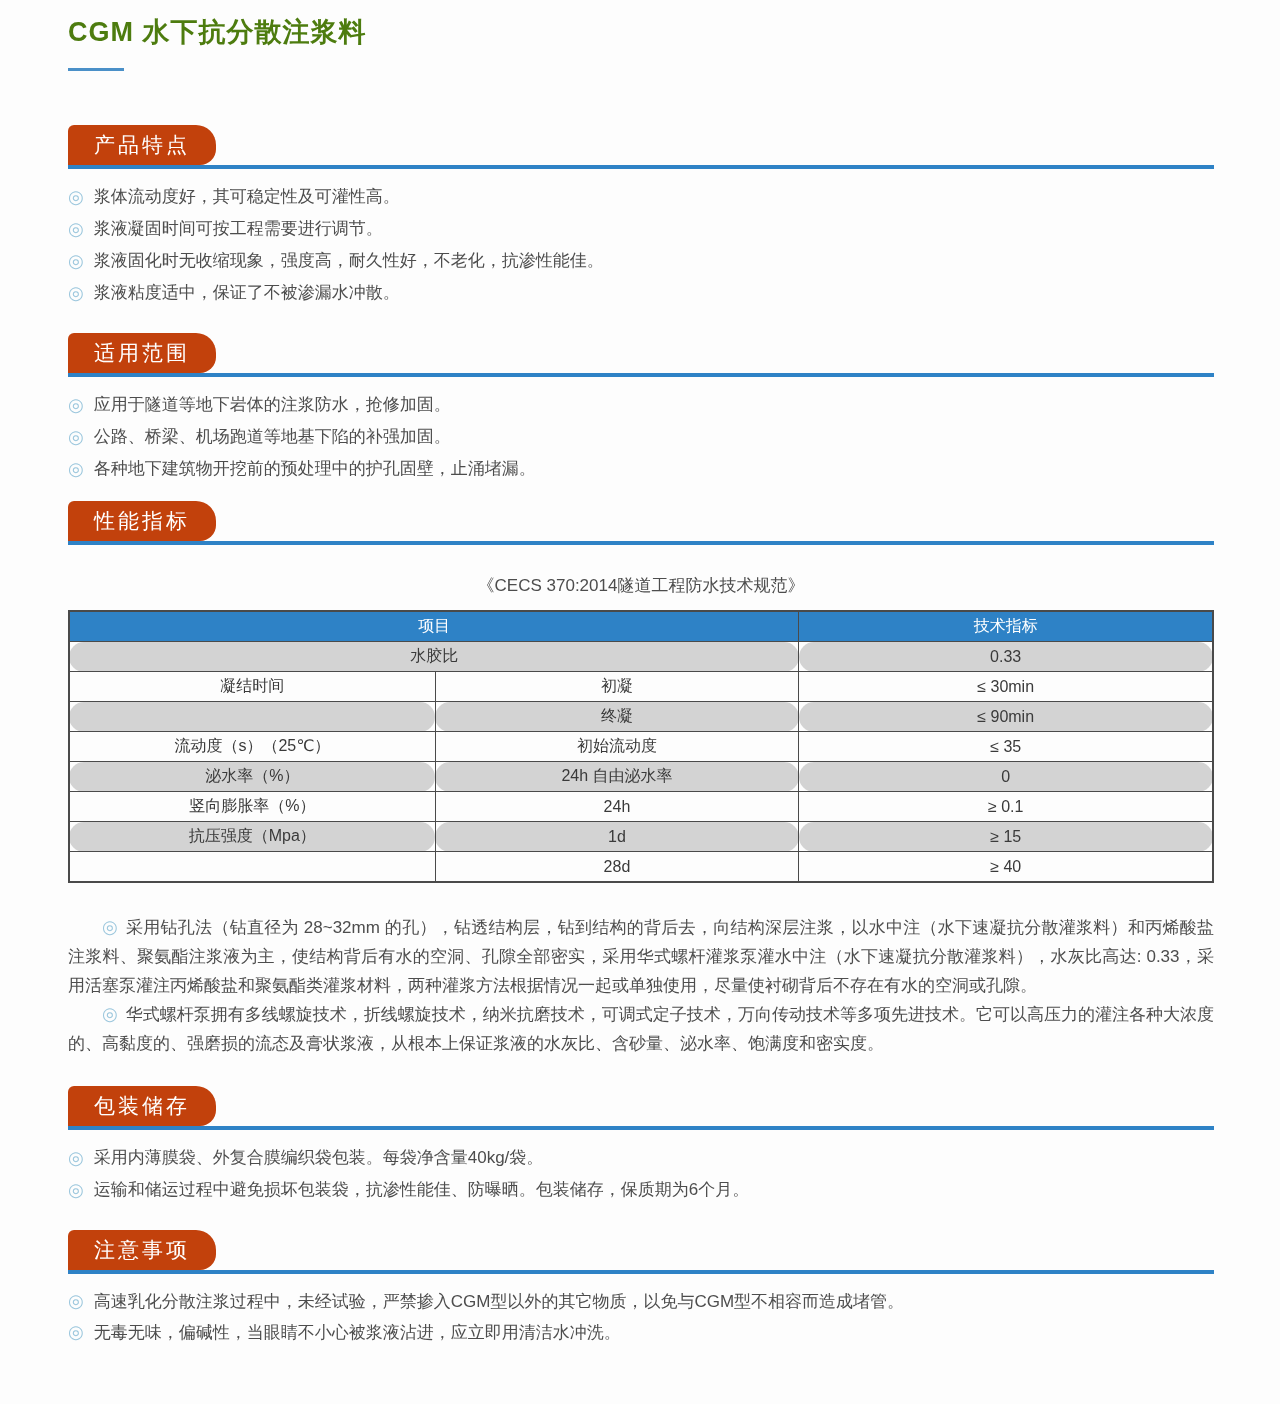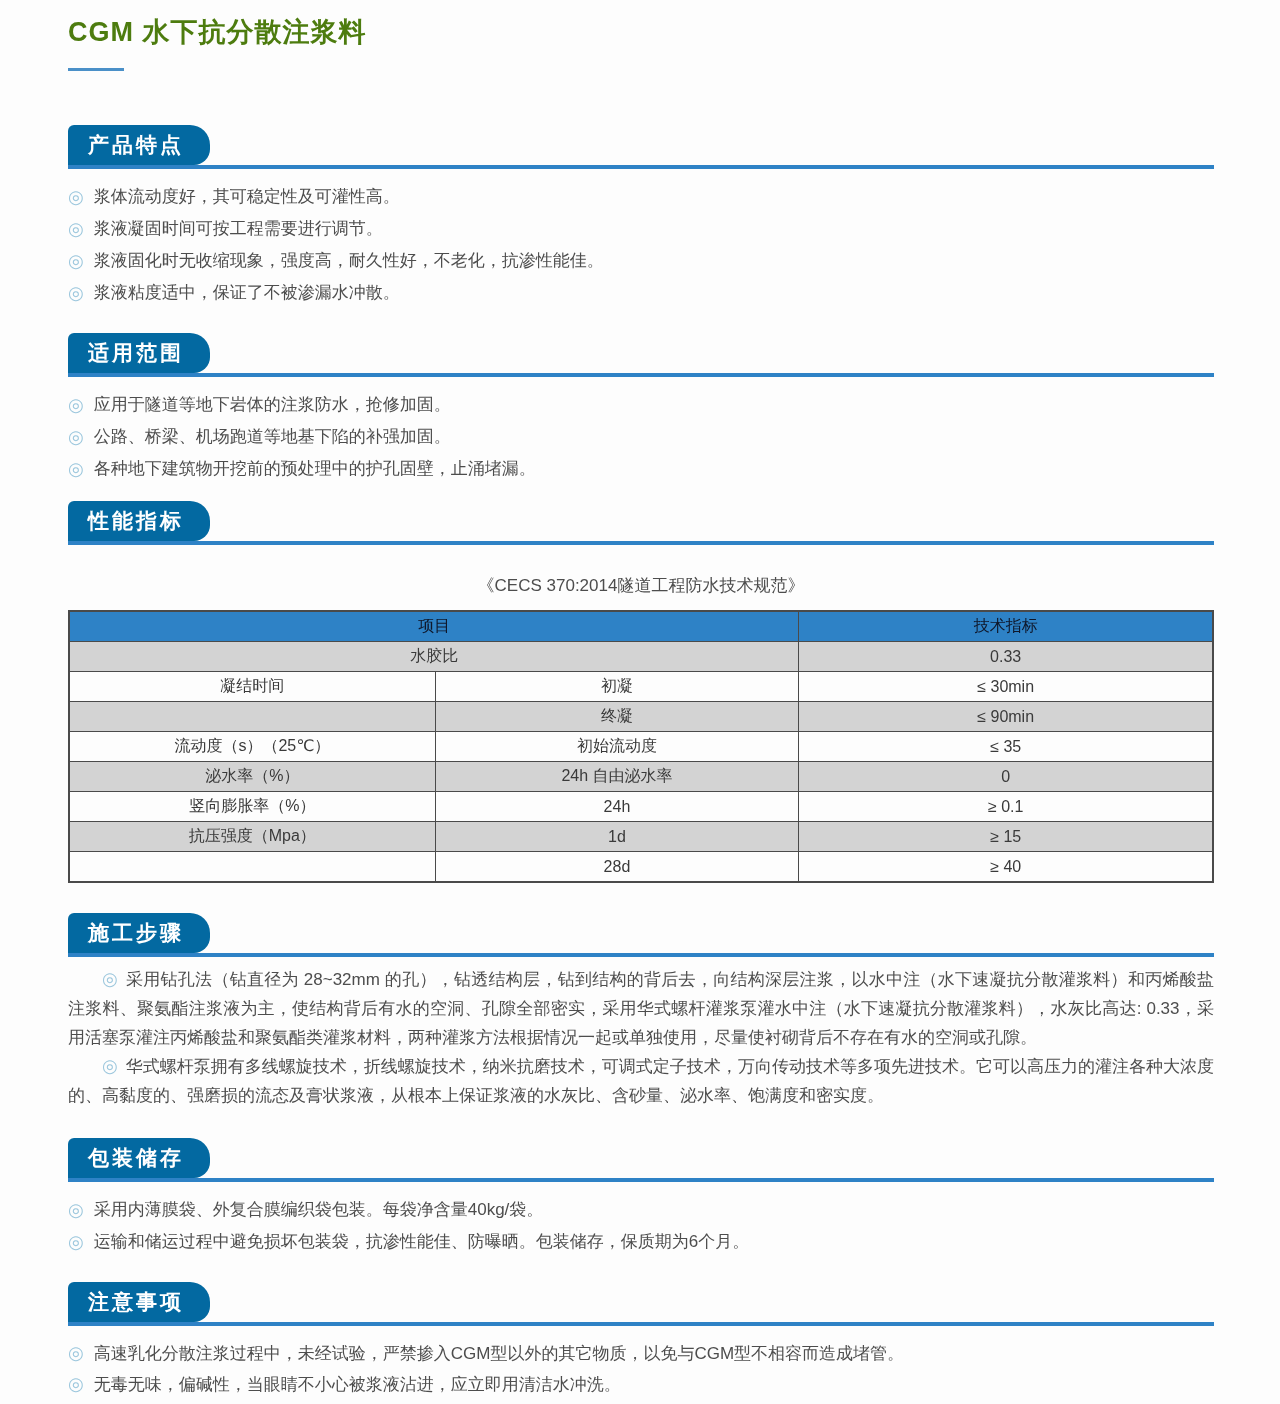--- a/index.html
+++ b/index.html
@@ -21,23 +21,23 @@
   
   .section{margin-top:28px;}
   .sec-1{margin-top:54px;}
   .sec-2{margin-top:24px;}
   .sec-3{margin-top:16px;}
   .sec-4{margin-top:30px;}
   .sec-5{margin-top:28px;}
   .sec-6{margin-top:24px;}
   .section-header{border-bottom:4px solid #2e82c6;line-height:0;}
   .badge{
-    display:inline-block;background:#0369a1;color:#ffffff;
-    font-size:21px;font-weight:bold;letter-spacing:3px;
-    line-height:26px;padding:7px 26px 7px 20px;
+    display:inline-block;background:#c2410c;color:#ffffff;
+    font-size:21px;font-weight:normal;letter-spacing:3px;
+    line-height:26px;padding:7px 26px 7px 26px;
     border-radius:6px 20px 16px 0;
     vertical-align:bottom;
   }
 
   
   .bullet-list{margin-top:12px;}
   .bullet-row{display:flex;align-items:flex-start;line-height:32px;font-size:17px;color:#4d4d4d;}
   .bullet-icon{color:#9cc7dd;font-size:18px;margin-right:10px;flex:0 0 auto;}
 
   
@@ -46,22 +46,22 @@
 
   
   table.perf{
     width:100%;margin-top:10px;border-collapse:collapse;table-layout:fixed;
     border:2px solid #4a4a4a;
   }
   table.perf td{
     border:1px solid #4a4a4a;height:29px;text-align:center;
     font-size:16px;color:#3a3a3a;padding:0 4px;
   }
-  table.perf .th{background:#2e82c6;color:#0f172a;font-size:16px;}
-  table.perf tr.shade td{background:#d3d3d3;}
+  table.perf .th{background:#2e82c6;color:#ffffff;font-size:16px;}
+  table.perf tr.shade td{background:#d3d3d3;border-radius:15px;}
 
   
   .paragraphs{margin-top:8px;}
   .para{
     margin:0;font-size:17px;line-height:29px;color:#4d4d4d;
     text-align:justify;text-indent:2em;
   }
   .para .para-icon{color:#9cc7dd;font-size:18px;margin-right:8px;}
 
   
@@ -176,23 +176,20 @@
         <tr>
           <td></td>
           <td>28d</td>
           <td>≥ 40</td>
         </tr>
       </tbody>
     </table>
   </div>
 
   <div class="section sec-4">
-    <div class="section-header">
-      <span class="badge">施工步骤</span>
-    </div>
     <div class="paragraphs">
       <p class="para"><span class="para-icon">◎</span><span>采用钻孔法（钻直径为 28~32mm 的孔），钻透结构层，钻到结构的背后去，向结构深层注浆，以水中注（水下速凝抗分散灌浆料）和丙烯酸盐注浆料、聚氨酯注浆液为主，使结构背后有水的空洞、孔隙全部密实，采用华式螺杆灌浆泵灌水中注（水下速凝抗分散灌浆料），水灰比高达: 0.33，采用活塞泵灌注丙烯酸盐和聚氨酯类灌浆材料，两种灌浆方法根据情况一起或单独使用，尽量使衬砌背后不存在有水的空洞或孔隙。</span></p>
       <p class="para"><span class="para-icon">◎</span><span>华式螺杆泵拥有多线螺旋技术，折线螺旋技术，纳米抗磨技术，可调式定子技术，万向传动技术等多项先进技术。它可以高压力的灌注各种大浓度的、高黏度的、强磨损的流态及膏状浆液，从根本上保证浆液的水灰比、含砂量、泌水率、饱满度和密实度。</span></p>
     </div>
   </div>
 
   <div class="section sec-5">
     <div class="section-header">
       <span class="badge">包装储存</span>
     </div>

